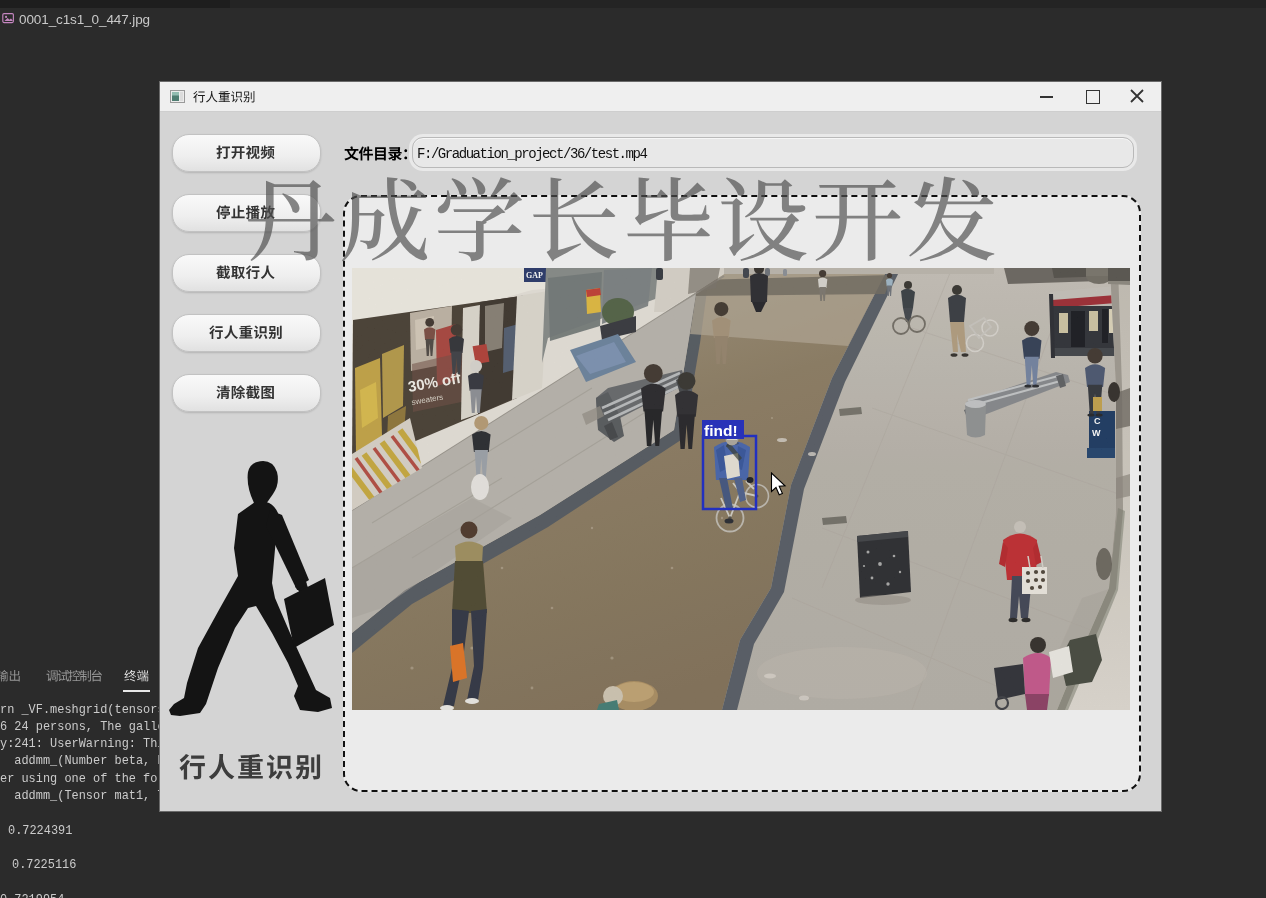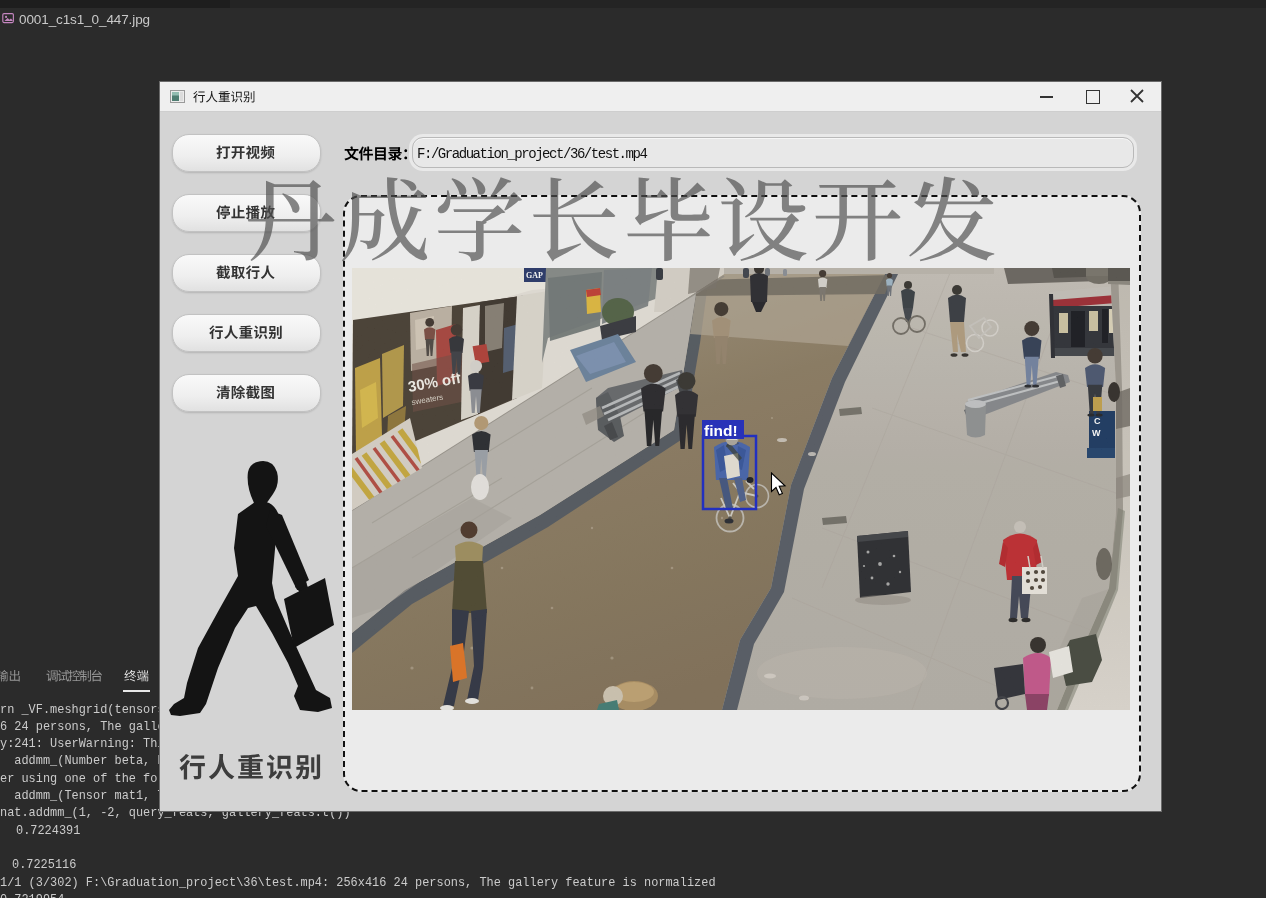--- a/index.html
+++ b/index.html
@@ -23,24 +23,22 @@
 <svg style="position:absolute;left:124.0px;top:665.6px;width:25px;height:19px;overflow:visible" viewBox="0 -14.4 25 19">
       <path d="M0.4 -0.7 0.6 0.2C1.8 0.0 3.4 -0.3 5.0 -0.7L4.9 -1.5C3.3 -1.2 1.6 -0.8 0.4 -0.7ZM7.1 -3.3C8.0 -3.0 9.1 -2.3 9.7 -1.9L10.2 -2.6C9.6 -3.0 8.5 -3.6 7.6 -3.9ZM5.7 -1.0C7.4 -0.5 9.5 0.3 10.6 1.0L11.1 0.2C10.0 -0.4 7.9 -1.2 6.2 -1.7ZM7.3 -10.5C6.8 -9.4 5.9 -8.0 4.7 -7.0L4.9 -7.4L4.1 -7.8C3.9 -7.4 3.6 -6.9 3.3 -6.5L1.7 -6.3C2.4 -7.4 3.2 -8.8 3.7 -10.2L2.8 -10.5C2.3 -9.0 1.4 -7.4 1.1 -7.0C0.9 -6.6 0.6 -6.2 0.4 -6.2C0.5 -6.0 0.7 -5.5 0.7 -5.3C0.9 -5.4 1.2 -5.5 2.7 -5.6C2.2 -4.8 1.7 -4.2 1.5 -4.0C1.1 -3.5 0.8 -3.2 0.5 -3.2C0.6 -2.9 0.7 -2.5 0.8 -2.3C1.1 -2.5 1.5 -2.5 4.7 -3.1C4.7 -3.2 4.7 -3.6 4.7 -3.9L2.1 -3.5C3.0 -4.5 3.9 -5.7 4.6 -6.9C4.8 -6.8 5.1 -6.5 5.3 -6.3C5.8 -6.7 6.2 -7.2 6.6 -7.6C7.0 -7.0 7.4 -6.4 7.9 -5.9C7.0 -5.1 5.9 -4.5 4.8 -4.1C5.0 -4.0 5.2 -3.6 5.4 -3.4C6.5 -3.8 7.6 -4.5 8.5 -5.3C9.5 -4.5 10.5 -3.8 11.6 -3.4C11.7 -3.6 12.0 -4.0 12.2 -4.1C11.1 -4.5 10.1 -5.1 9.2 -5.9C10.0 -6.7 10.8 -7.7 11.2 -8.9L10.7 -9.2L10.5 -9.2H7.7C7.9 -9.6 8.1 -10.0 8.3 -10.3ZM7.2 -8.4H10.0C9.6 -7.7 9.1 -7.0 8.5 -6.5C8.0 -7.0 7.5 -7.7 7.1 -8.3Z M13.1 -8.2V-7.3H17.3V-8.2ZM13.5 -6.6C13.8 -5.1 14.0 -3.3 14.1 -2.1L14.8 -2.2C14.8 -3.4 14.5 -5.2 14.2 -6.7ZM14.4 -10.1C14.7 -9.6 15.1 -8.8 15.2 -8.3L16.0 -8.6C15.9 -9.1 15.5 -9.8 15.2 -10.4ZM17.6 -4.0V1.0H18.4V-3.2H19.5V0.9H20.3V-3.2H21.4V0.9H22.2V-3.2H23.4V0.1C23.4 0.2 23.3 0.3 23.2 0.3C23.1 0.3 22.8 0.3 22.4 0.3C22.5 0.5 22.7 0.8 22.7 1.0C23.3 1.0 23.6 1.0 23.9 0.9C24.1 0.8 24.2 0.5 24.2 0.1V-4.0H21.0L21.3 -5.1H24.5V-6.0H17.2V-5.1H20.2C20.2 -4.8 20.1 -4.4 20.0 -4.0ZM17.7 -9.9V-6.9H24.0V-9.9H23.1V-7.7H21.2V-10.5H20.3V-7.7H18.6V-9.9ZM16.1 -6.8C16.0 -5.3 15.7 -3.1 15.4 -1.7C14.5 -1.5 13.7 -1.3 13.1 -1.2L13.3 -0.2C14.4 -0.6 15.9 -0.9 17.4 -1.3L17.3 -2.2L16.1 -1.9C16.4 -3.2 16.7 -5.2 16.9 -6.6Z" fill="#e8e8e8"></path>
     </svg>
 <div class="abs" style="left:123px;top:690px;width:27px;height:2px;background:#e8e8e8"></div>
 <div class="abs mono" style="left:0px;top:702.5px">rn _VF.meshgrid(tensors, **kwargs)  # type: ignore[attr-defined]</div>
 <div class="abs mono" style="left:0px;top:719.8px">6 24 persons, The gallery feature is normalized</div>
 <div class="abs mono" style="left:0px;top:737.1px">y:241: UserWarning: This overload of addmm_ is deprecated:</div>
 <div class="abs mono" style="left:0px;top:754.4px">  addmm_(Number beta, Number alpha, Tensor mat1, Tensor mat2)</div>
 <div class="abs mono" style="left:0px;top:771.7px">er using one of the following signatures instead:</div>
 <div class="abs mono" style="left:0px;top:789.0px">  addmm_(Tensor mat1, Tensor mat2, *, Number beta, Number alpha)</div>
-<div class="abs mono" style="left:0px;top:806.3px">nat.addmm_(1, -2, query_feats, gallery_feats.t())</div>
-<div class="abs mono" style="left:16px;top:823.6px">0.7224391</div>
+<div class="abs mono" style="left:8px;top:823.6px">0.7224391</div>
 <div class="abs mono" style="left:12px;top:858.2px">0.7225116</div>
-<div class="abs mono" style="left:0px;top:875.5px">1/1 (3/302) F:\Graduation_project\36\test.mp4: 256x416 24 persons, The gallery feature is normalized</div>
 <div class="abs mono" style="left:0px;top:892.8px">0.7219954</div>
 <div class="abs" style="left:160px;top:82px;width:1001px;height:729px;background:#d4d4d4;box-shadow:0 0 0 1px #6a6a6a"></div>
 <div class="abs" style="left:160px;top:82px;width:1001px;height:29px;background:#efefef;border-bottom:1px solid #cecece"></div>
 <svg class="abs" style="left:170px;top:90px" width="15" height="13" viewBox="0 0 15 13">
 <rect x="0.5" y="0.5" width="14" height="12" fill="#ececec" stroke="#9a9a9a"></rect>
 <rect x="2" y="2" width="7" height="9" fill="#4f7d72"></rect>
 <rect x="2" y="2" width="7" height="3.5" fill="#93bcb1"></rect>
 <rect x="10" y="2" width="3" height="9" fill="#dcdcdc"></rect>
     </svg>
 <svg style="position:absolute;left:192.5px;top:87.1px;width:62px;height:19px;overflow:visible" viewBox="0 -14.4 62 19">

